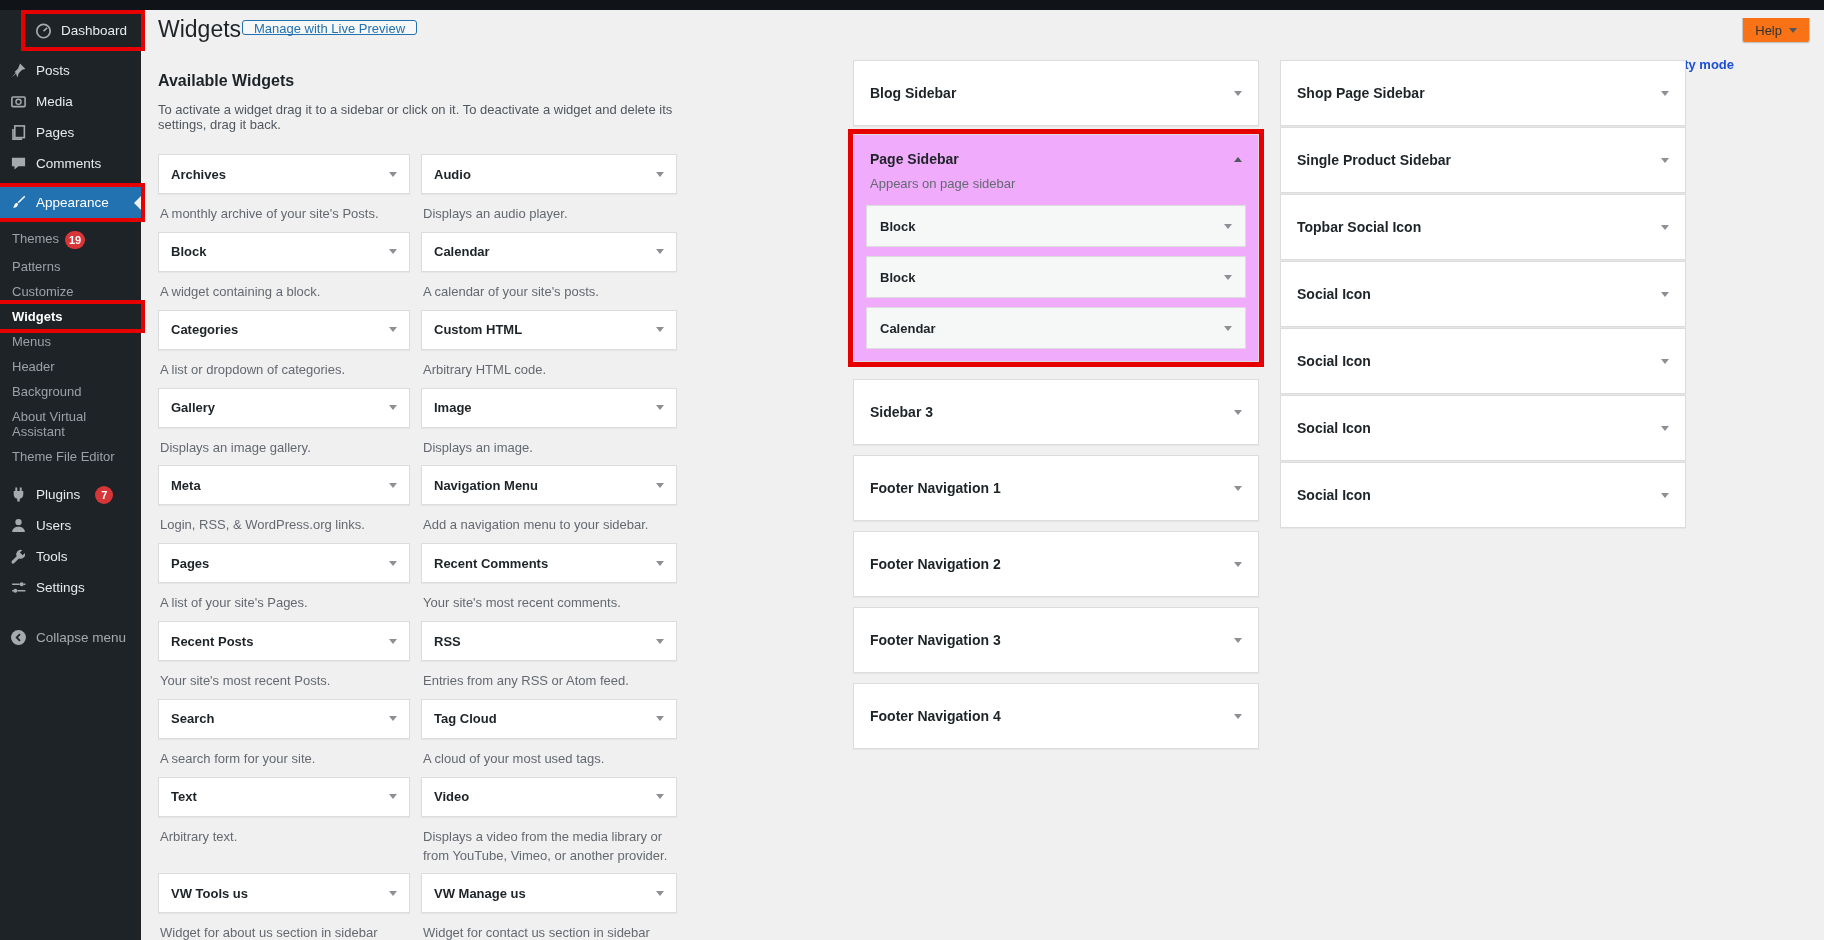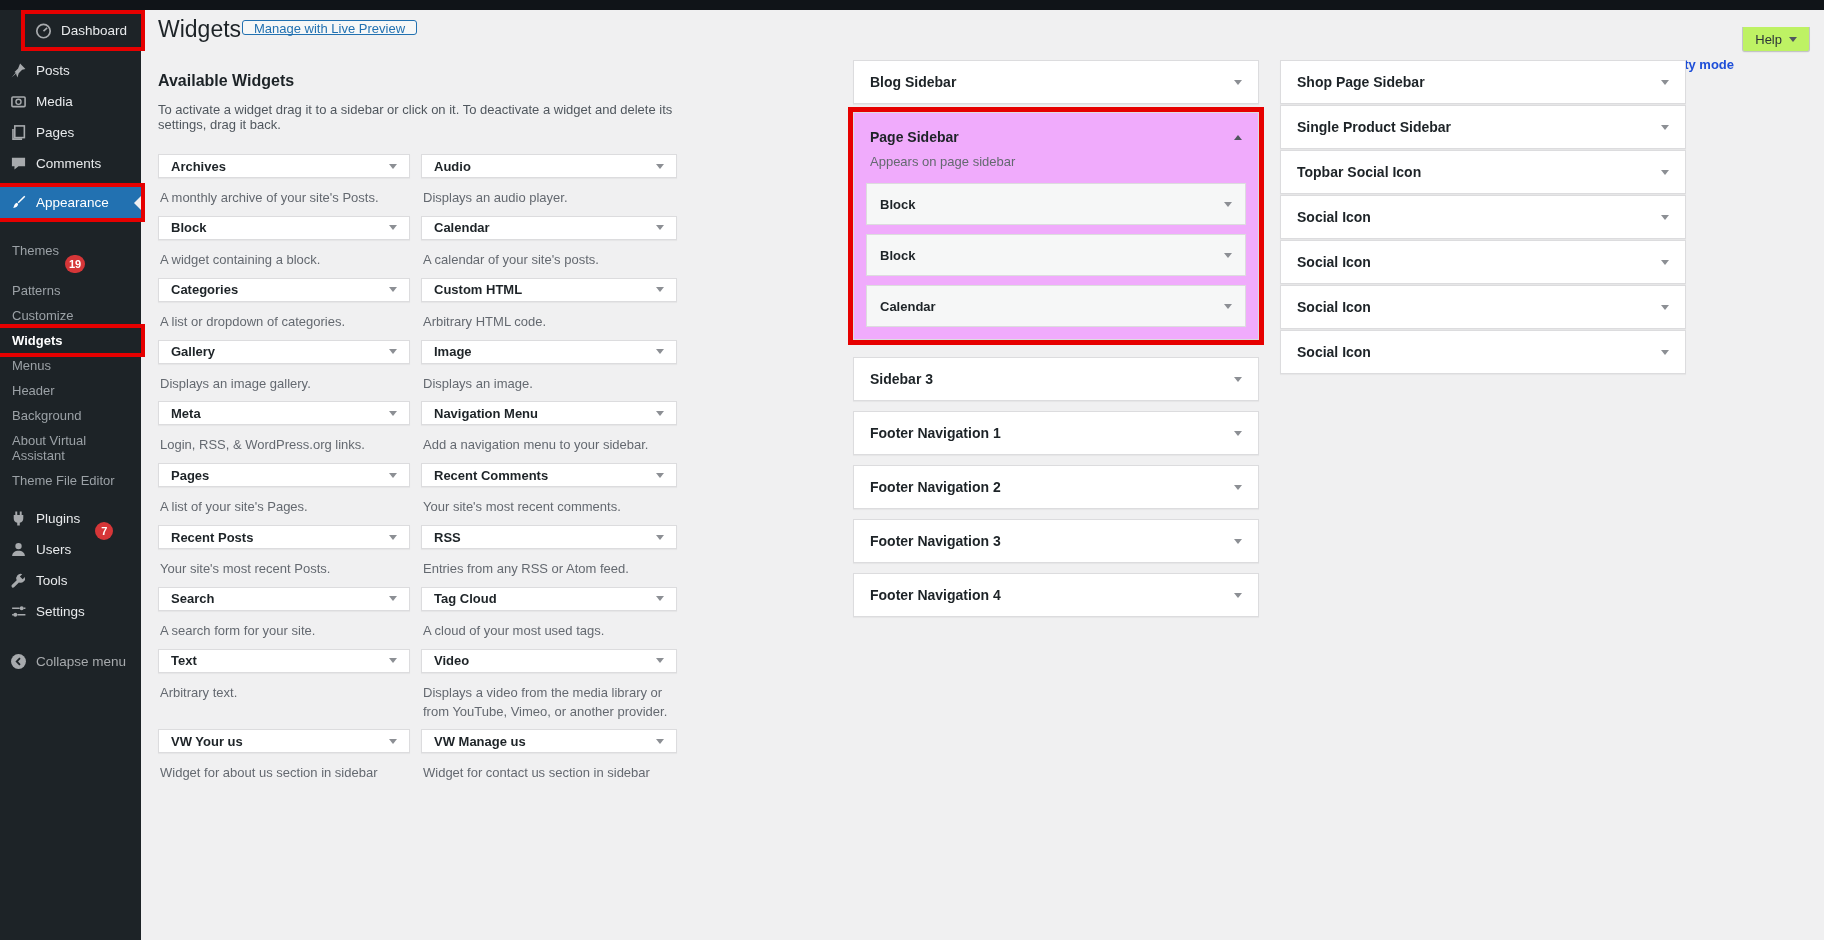--- a/index.html
+++ b/index.html
@@ -22,56 +22,56 @@
   .mi.active { background:#2271b1; color:#fff; position:relative; }
   .mi.active .micon { color:#fff; }
   .mi.active::after { content:""; position:absolute; right:0; top:50%; transform:translateY(-50%);
         border:7px solid transparent; border-right-color:#f0f0f1; }
   .ann { box-shadow:0 0 0 4px #e60000; position:relative; z-index:55; }
   .sub { padding:8px 0 10px !important; }
   .sub li { padding:5px 12px; font-size:13px; line-height:15px; color:#9ba1a6; cursor:pointer; }
   .sub li.current { color:#fff; font-weight:700; }
   .badge { display:inline-flex; align-items:center; justify-content:center; min-width:18px; height:18px;
         padding:0 4px; margin-left:6px; border-radius:9px; background:#d63638; color:#fff;
-        font-size:11px; font-weight:700; vertical-align:middle;margin-top:24px; }
+        font-size:11px; font-weight:700; vertical-align:middle; }
   .collapse-row { margin-top:19px; color:#a7aaad; }
 
   
   .content { position:absolute; left:141px; top:10px; width:1683px; height:930px; }
   h1.page-title { position:absolute; left:17px; top:6px; margin:0; font-size:23px; font-weight:400; color:#1d2327; }
   .manage-btn { position:absolute; left:101px; top:10px; height:15px; padding:0 11px;
         background:#f6f7f7; border:1px solid #2271b1; border-radius:3px; color:#2271b1;
         font-size:13px; font-family:inherit; cursor:pointer; }
   .acc-link { position:absolute; right:90px; top:4px; font-size:13px; color:#1d4ed8;
         font-weight:600; cursor:pointer;margin-top:43px; }
-  .help-tab { position:absolute; right:14px; top:17px; height:25px; padding:0 12px;
-        background:#bef264; border:1px solid #c3c4c7; border-top:none; border-radius:0 0 3px 3px;
+  .help-tab { position:absolute; right:14px; top:8px; height:25px; padding:0 12px;
+        background:#f97316; border:1px solid #c3c4c7; border-top:none; border-radius:0 0 3px 3px;
         display:flex; align-items:center; gap:7px; font-size:13px; color:#2c3338; cursor:pointer;
         box-shadow:0 1px 1px rgba(0,0,0,.04); }
 
   
   .caret { width:0; height:0; border-left:4px solid transparent; border-right:4px solid transparent;
         border-top:5px solid #8c8f94; cursor:pointer; }
   .caret.up { border-top:none; border-bottom:5px solid #50575e; }
   .caret.dark { border-top-color:#50575e; }
 
   
   .avail { position:absolute; left:17px; top:62px; width:523px; }
   .avail h2 { margin:0; font-size:16px; font-weight:700; color:#1d2327; line-height:18px; }
   .avail .instructions { margin:12px 0 0; font-size:13px; color:#50575e; }
   .wgrid { display:grid; grid-template-columns:252px 256px; column-gap:11px; row-gap:8px; margin-top:22px; }
-  .wcard { height:24px; background:#fff; border:1px solid #dcdcde; display:flex; align-items:center;
+  .wcard { height:40px; background:#fff; border:1px solid #dcdcde; display:flex; align-items:center;
         justify-content:space-between; padding:0 12px; box-shadow:0 1px 1px rgba(0,0,0,.04); cursor:grab; }
   .wname { font-size:13px; font-weight:700; color:#1d2327; }
   .wdesc { margin:11px 0 0 2px; font-size:13px; color:#646970; line-height:1.45; }
 
   
   .colmid   { position:absolute; left:712px;  top:50px; width:406px; }
   .colright { position:absolute; left:1139px; top:50px; width:406px; }
-  .scard { height:44px; background:#fff; border:1px solid #dcdcde; display:flex; align-items:center;
+  .scard { height:66px; background:#fff; border:1px solid #dcdcde; display:flex; align-items:center;
         justify-content:space-between; padding:0 16px; margin-bottom:8px;
         box-shadow:0 1px 1px rgba(0,0,0,.04); cursor:pointer; }
   .colright .scard { margin-bottom:1px; }
   .colmid .scard.tight { margin-bottom:10px; }
   .sname { font-size:14px; font-weight:700; color:#1d2327; }
 
   .panel { background:#f0abfc; border:1px solid #dcdcde; box-shadow:0 0 0 5px #e60000;
         margin:6px 0 17px; padding-bottom:12px; position:relative; z-index:5; }
   .panel-head { display:flex; align-items:center; justify-content:space-between; padding:16px 16px 0; cursor:pointer; }
   .panel-desc { margin:9px 0 0; padding:0 16px; font-size:13px; color:#646970; }
@@ -337,21 +337,21 @@
         </div>
       <div>
           <div class="wcard">
             <span class="wname">Video</span>
             <span class="caret"></span>
           </div>
           <p class="wdesc">Displays a video from the media library or from YouTube, Vimeo, or another provider.</p>
         </div>
       <div>
           <div class="wcard">
-            <span class="wname">VW Your us</span>
+            <span class="wname">VW Tools us</span>
             <span class="caret"></span>
           </div>
           <p class="wdesc">Widget for about us section in sidebar</p>
         </div>
       <div>
           <div class="wcard">
             <span class="wname">VW Manage us</span>
             <span class="caret"></span>
           </div>
           <p class="wdesc">Widget for contact us section in sidebar</p>

